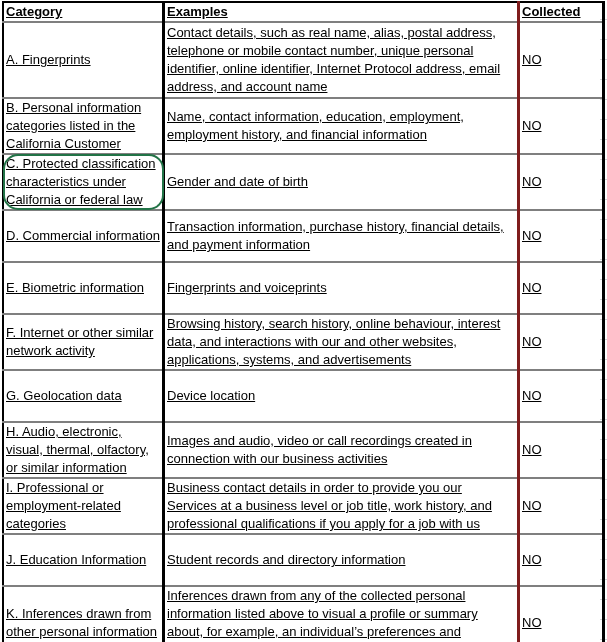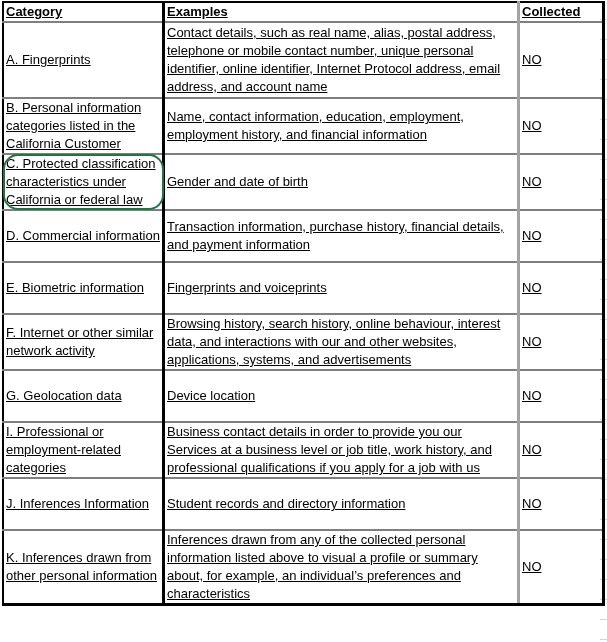--- a/index.html
+++ b/index.html
@@ -9,21 +9,21 @@
   .gridfill { position: absolute; left: 600px; top: 0; width: 7px; height: 642px;
     background-image: repeating-linear-gradient(to bottom, transparent 0, transparent 19px, #d4d4d4 19px, #d4d4d4 20px); }
   table.sheet { position: absolute; left: 2px; top: 1px; border-collapse: collapse;
     table-layout: fixed; width: 598px; }
   table.sheet td, table.sheet th { border-top: 2px solid #7f7f7f; border-bottom: 2px solid #7f7f7f;
     font-size: 13px; line-height: 18px; padding: 0 2px; vertical-align: middle;
     text-align: left; font-weight: normal; overflow: hidden; white-space: normal; text-decoration: underline; }
   table.sheet th { font-weight: bold; height: 18px; line-height: 18px; vertical-align: bottom;
     border-top: 2px solid #000; }
   .c1 { width: 154px; border-left: 2px solid #000; border-right: 3px solid #000; }
-  .c2 { width: 348px; border-right: 3px solid #a3a3a3; margin-top: 20px; }
+  .c2 { width: 348px; border-right: 3px solid #7f1d1d; margin-top: 20px; }
   .c3 { width: 78px; border-right: 3px solid #000; font-weight: normal; }
   tr.last td { border-bottom: 3px solid #000; }
   td.selected { outline: 2px solid #217346; outline-offset: -2px; position: relative; }
   td.selected .handle { position: absolute; right: -3px; bottom: -3px; width: 6px; height: 6px;
     background: #217346; border: 1px solid #fff; }
   tr.r-a td { height: 74px; }
   tr.r-std td { height: 50px; }
 </style>
 </head>
 <body>
@@ -68,26 +68,31 @@
       <td class="c1">F. Internet or other similar network activity</td>
       <td class="c2">Browsing history, search history, online behaviour, interest data, and interactions with our and other websites, applications, systems, and advertisements</td>
       <td class="c3">NO</td>
     </tr>
     <tr class="r-std">
       <td class="c1">G. Geolocation data</td>
       <td class="c2">Device location</td>
       <td class="c3">NO</td>
     </tr>
     <tr class="r-std">
+      <td class="c1">H. Audio, electronic, visual, thermal, olfactory, or similar information</td>
+      <td class="c2">Images and audio, video or call recordings created in connection with our business activities</td>
+      <td class="c3">NO</td>
+    </tr>
+    <tr class="r-std">
       <td class="c1">I. Professional or employment-related categories</td>
       <td class="c2">Business contact details in order to provide you our Services at a business level or job title, work history, and professional qualifications if you apply for a job with us</td>
       <td class="c3">NO</td>
     </tr>
     <tr class="r-std">
-      <td class="c1">J. Inferences Information</td>
+      <td class="c1">J. Education Information</td>
       <td class="c2">Student records and directory information</td>
       <td class="c3">NO</td>
     </tr>
     <tr class="r-std last">
       <td class="c1">K. Inferences drawn from other personal information</td>
       <td class="c2">Inferences drawn from any of the collected personal information listed above to visual a profile or summary about, for example, an individual’s preferences and characteristics</td>
       <td class="c3">NO</td>
     </tr>
   </tbody>
 </table>

